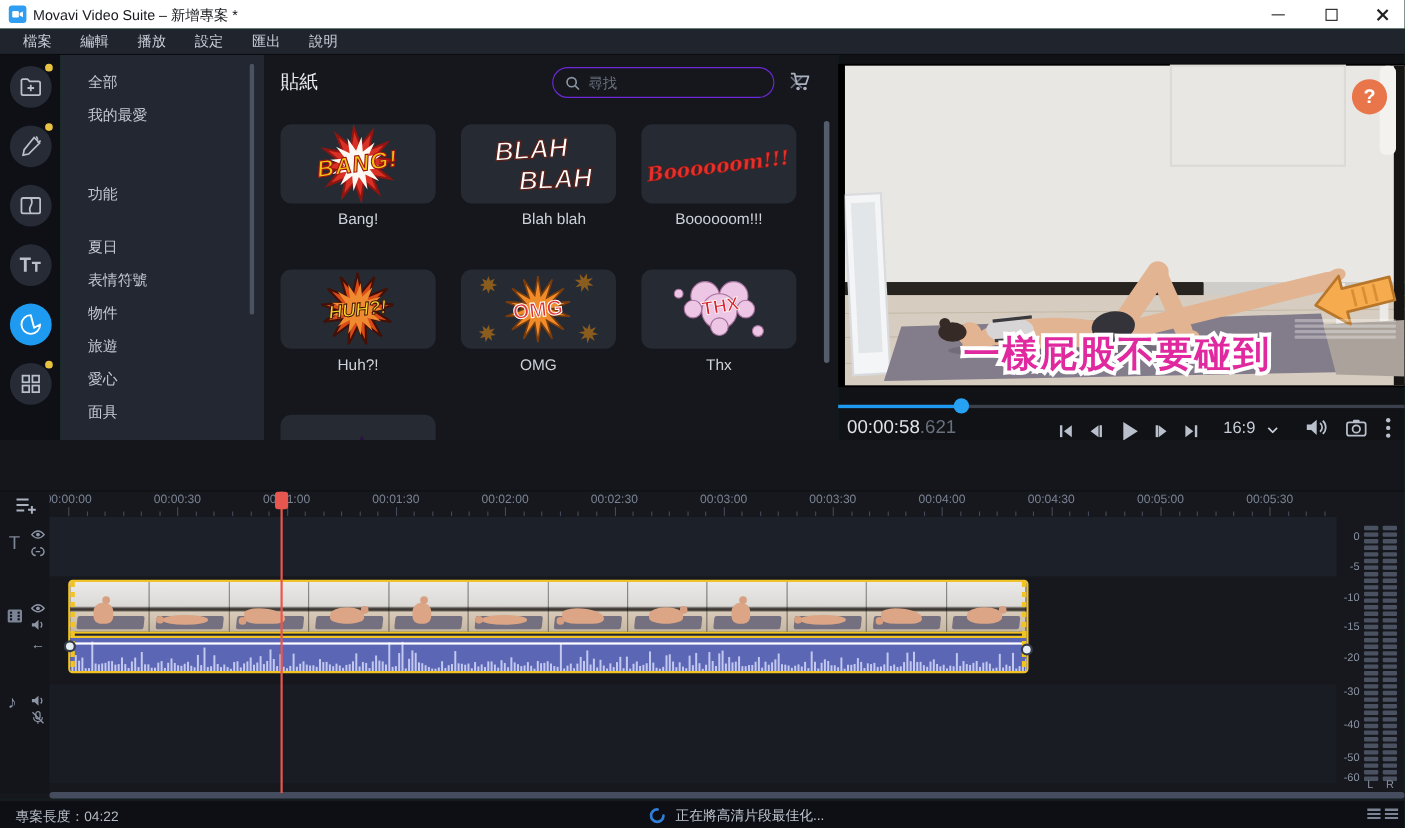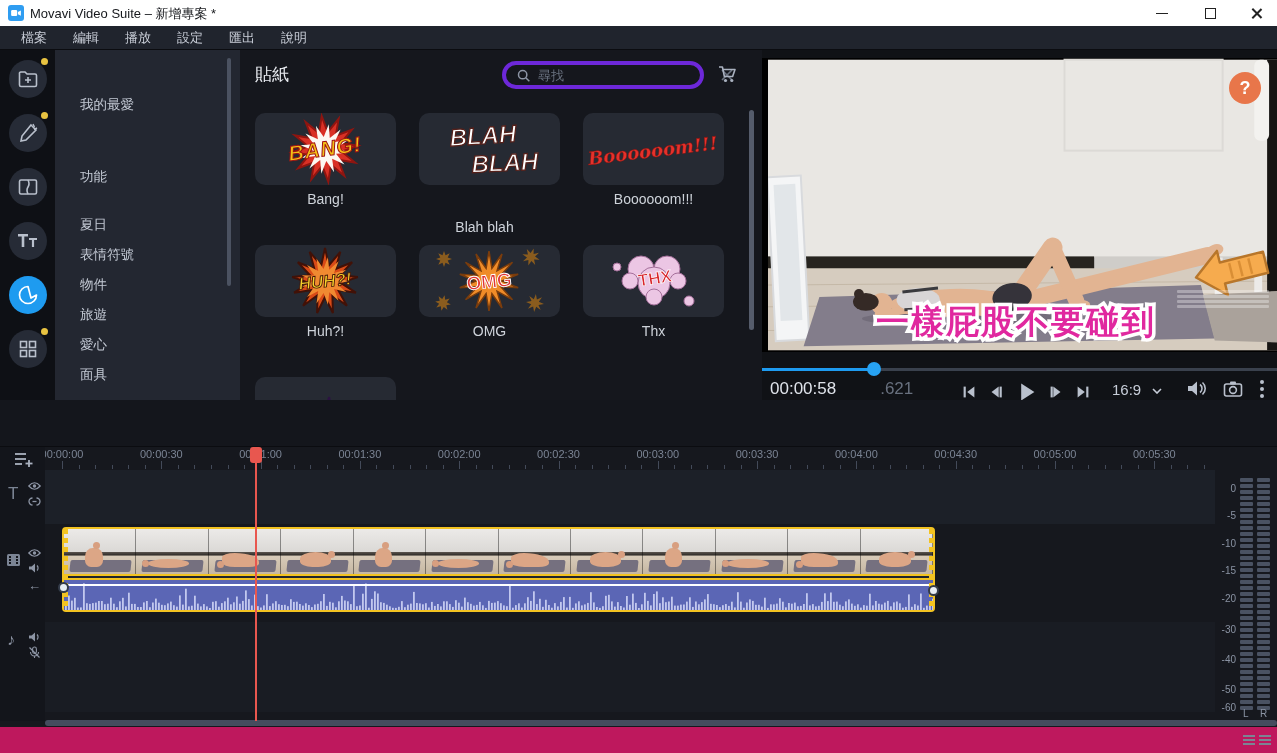--- a/index.html
+++ b/index.html
@@ -1,18 +1,18 @@
 <!DOCTYPE html>
 <html><head>
 <meta charset="utf-8">
 <style>
   * { margin:0; padding:0; box-sizing:border-box; }
   html,body { width:1277px; height:753px; background:#0d0f13; overflow:hidden;
     font-family:"Liberation Sans","DejaVu Sans",sans-serif; }
-  #app { position:relative; width:1277px; height:753px; background:#be185d; }
+  #app { position:relative; width:1277px; height:753px; background:#14532d; }
   .abs { position:absolute; }
   svg { display:block; }
   .ic { color:#b9c0cc; }
 
   
   #titlebar { left:0; top:0; width:1277px; height:26px; background:#ffffff; }
   #appicon { left:8px; top:5px; width:16px; height:16px; background:#2f9df1; border-radius:3px; display:flex; align-items:center; justify-content:center; }
   #wtitle { left:30px; top:5px; font-size:13px; color:#16181c; }
   .winbtn { top:0; width:40px; height:26px; display:flex; align-items:center; justify-content:center; cursor:default; }
   #btn-min  { left:1142px; } #btn-max { left:1190px; } #btn-close { left:1236px; }
@@ -35,41 +35,41 @@
   
   #cats { left:55px; top:50px; width:185px; height:350px; background:#232731; overflow:hidden; }
   .cat-row { position:absolute; left:0; width:185px; height:30px; display:flex; align-items:center; color:#c3c9d4; font-size:13.5px; padding-left:25px; }
   .cat-row.selected { background:#3c4452; color:#fff; }
   .cat-row .chev { position:absolute; left:9px; top:11px; }
   #cats-scroll { left:227px; top:58px; width:4px; height:228px; background:#4b5261; border-radius:2px; }
 
   
   #panel { left:240px; top:50px; width:522px; height:350px; background:#15171d; overflow:hidden; }
   #panel-title { left:15px; top:13px; font-size:17px; color:#e8ebf0; }
-  #searchbox { left:262px; top:11px; width:202px; height:28px; border:4px solid #6d28d9; border-radius:14px; display:flex; align-items:center; padding:0 10px; gap:7px; }
+  #searchbox { left:262px; top:11px; width:202px; height:28px; border:1px solid #6d28d9; border-radius:14px; display:flex; align-items:center; padding:0 10px; gap:7px; }
   #searchbox input { flex:1; background:transparent; border:none; outline:none; color:#cfd4dc; font-size:13px; font-family:inherit; }
   #searchbox input::placeholder { color:#6a7280; }
   #cart { left:478px; top:15px; }
   .tile { position:absolute; width:141px; height:72px; background:#262a33; border-radius:10px; overflow:hidden; }
   .tile-label { position:absolute; width:141px; text-align:center; color:#ced3da; font-size:14px; }
   #panel-scroll { left:509px; top:60px; width:5px; height:220px; background:#555c6b; border-radius:3px; }
 
   
   #preview { left:762px; top:50px; width:515px; height:350px; background:#101216; }
   #video { left:0; top:8px; width:515px; height:294px; background:#000; overflow:hidden; }
   #scene { position:absolute; left:6px; top:0; width:509px; height:294px; }
   #help-btn { left:467px; top:14px; width:32px; height:32px; border-radius:50%; background:#e8764a; color:#fff; font-size:18px; font-weight:bold; display:flex; align-items:center; justify-content:center; }
   #caption { left:0; right:0; bottom:6px; text-align:center; }
   #watermark { right:8px; bottom:44px; width:92px; }
   #watermark i { display:block; height:3px; margin-top:2px; background:rgba(255,255,255,.32); border-radius:1px; }
   #seek { left:0; top:318px; width:515px; height:3px; background:#3a414d; }
   #seek-fill { left:0; top:318px; width:112px; height:3px; background:#1e9bf0; }
   #seek-knob { left:105px; top:312px; width:14px; height:14px; border-radius:50%; background:#27a2f2; }
   #timecode { left:8px; top:329px; font-size:17px; color:#dfe3ea; }
-  #timecode .frac { color:#68707e;padding-left:44px; }
+  #timecode .frac { color:#68707e; }
   #transport { left:198px; top:330px; display:flex; gap:9px; align-items:center; }
   #aspect { left:350px; top:331px; font-size:15px; color:#c7cdd8; }
   #aspect-chev { left:390px; top:338px; }
   #pv-speaker { left:424px; top:329px; } #pv-camera { left:461px; top:330px; } #pv-kebab { left:497px; top:329px; }
 
   
   #toolbar { left:0; top:400px; width:1277px; height:47px; background:#14161c; border-bottom:1px solid #0b0c10; }
 
   
   #timeline { left:0; top:447px; width:1277px; height:280px; background:#16181e; }
@@ -184,20 +184,23 @@
             <rect x="10.5" y="1.5" width="6" height="6"></rect>
             <rect x="1.5" y="10.5" width="6" height="6"></rect>
             <rect x="10.5" y="10.5" width="6" height="6"></rect>
           </g>
         </svg>
         <i class="badge"></i>
       </div>
     </div>
 
   <div id="cats" class="abs">
+      <div class="cat-row" style="top: 10px;">
+        <span>全部</span>
+      </div>
       <div class="cat-row" style="top: 40px;">
         <span>我的最愛</span>
       </div>
       <div class="cat-row" style="top: 112px; text-align: right;">
         <span>功能</span>
       </div>
       <div class="cat-row" style="top: 160px;">
         <span>夏日</span>
       </div>
       <div class="cat-row" style="top: 190px;">
@@ -250,21 +253,21 @@
           <text x="70" y="43" text-anchor="middle" font-size="21" font-style="italic" font-weight="900" fill="#f2c116" stroke="#a01212" stroke-width="1" transform="rotate(-8 70 36)" letter-spacing="1">BANG!</text>
         </svg>
       </div>
       <div class="tile-label" style="left: 15px; top: 141px;">Bang!</div>
       <div class="tile" style="left: 179px; top: 63px;">
         <svg viewBox="0 0 141 72" width="141" height="72">
           <text x="64" y="31" text-anchor="middle" font-size="24" font-style="italic" font-weight="900" fill="#fff" stroke="#55201a" stroke-width="1.3" transform="rotate(-4 64 25)">BLAH</text>
           <text x="86" y="58" text-anchor="middle" font-size="24" font-style="italic" font-weight="900" fill="#fff" stroke="#55201a" stroke-width="1.3" transform="rotate(-3 86 52)">BLAH</text>
         </svg>
       </div>
-      <div class="tile-label" style="left: 174px; top: 141px; margin-top: 28px;">Blah blah</div>
+      <div class="tile-label" style="left: 193px; top: 141px;">Blah blah</div>
       <div class="tile" style="left: 343px; top: 63px;">
         <svg viewBox="0 0 141 72" width="141" height="72">
           <text x="70" y="44" text-anchor="middle" font-size="18" font-style="italic" font-weight="800" fill="#e5312b" stroke="#8f1510" stroke-width="0.5" font-family="'DejaVu Serif',serif" transform="rotate(-7 70 40)">Boooooom!!!</text>
         </svg>
       </div>
       <div class="tile-label" style="left: 343px; top: 141px;">Boooooom!!!</div>
       <div class="tile" style="left: 15px; top: 195px;">
         <svg viewBox="0 0 141 72" width="141" height="72">
           <polygon points="70.0,3.0 73.8,20.5 85.3,6.8 80.6,24.0 97.2,17.3 85.0,30.3 102.8,32.0 85.9,37.9 100.9,47.7 83.2,45.1 91.9,60.7 77.4,50.2 77.9,68.0 70.0,52.0 62.1,68.0 62.6,50.2 48.1,60.7 56.8,45.1 39.1,47.7 54.1,37.9 37.2,32.0 55.0,30.3 42.8,17.3 59.4,24.0 54.7,6.8 66.2,20.5" fill="#d84a17" stroke="#411107" stroke-width="2"></polygon>
           <polygon points="72.9,12.2 74.2,24.8 83.6,16.2 79.0,28.0 91.2,24.8 81.6,33.1 94.0,36.0 81.7,38.9 91.3,47.1 79.0,44.0 83.6,55.7 74.3,47.2 72.9,59.8 68.6,47.9 61.5,58.4 63.2,45.9 52.0,51.9 59.4,41.6 46.7,41.8 58.0,36.0 46.7,30.3 59.4,30.4 52.0,20.1 63.2,26.1 61.5,13.6 68.5,24.1" fill="#f08a31"></polygon>
@@ -1062,17 +1065,26 @@
         <div class="mseg" style="left: 39px; top: 229px;"></div>
         <div class="mseg" style="left: 39px; top: 235px;"></div>
         <div class="mseg" style="left: 39px; top: 241px;"></div>
         <div class="mseg" style="left: 39px; top: 247px;"></div>
         <div class="mseg" style="left: 39px; top: 253px;"></div>
         <div class="mseg" style="left: 39px; top: 259px;"></div>
         <div class="chl" style="left: 42px;">R</div>
       </div>
   </div>
 
+  <div id="statusbar" class="abs">
+    <span id="proj-len" class="abs">專案長度：04:22</span>
+    <div id="busy" class="abs">
+      <svg width="15" height="15" viewBox="0 0 16 16">
+          <circle cx="8" cy="8" r="6" fill="none" stroke="#2f7fd6" stroke-width="2.6" stroke-dasharray="28 10" stroke-linecap="round"></circle>
+        </svg>
+      <span>正在將高清片段最佳化...</span>
+    </div>
+  </div>
   <div id="meter-opt" class="abs">
       <i></i>
       <i></i>
     </div>
 </div>
 
 </body></html>

